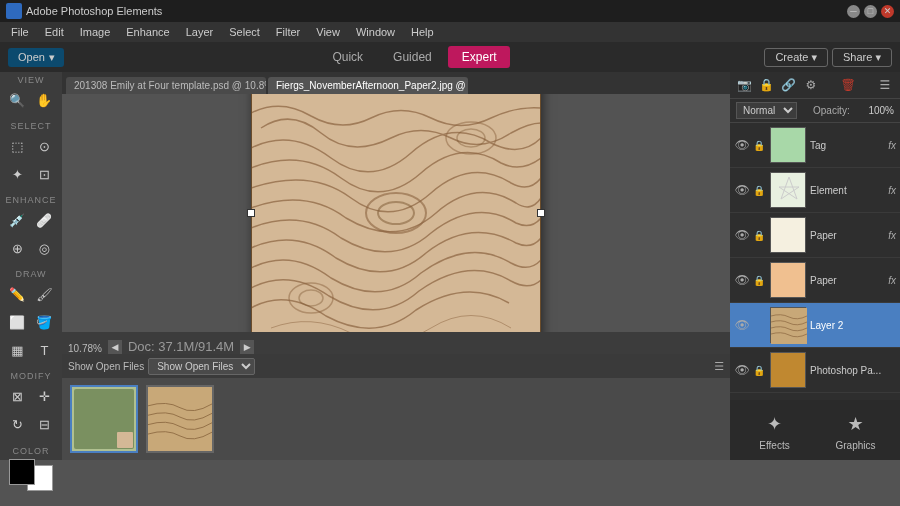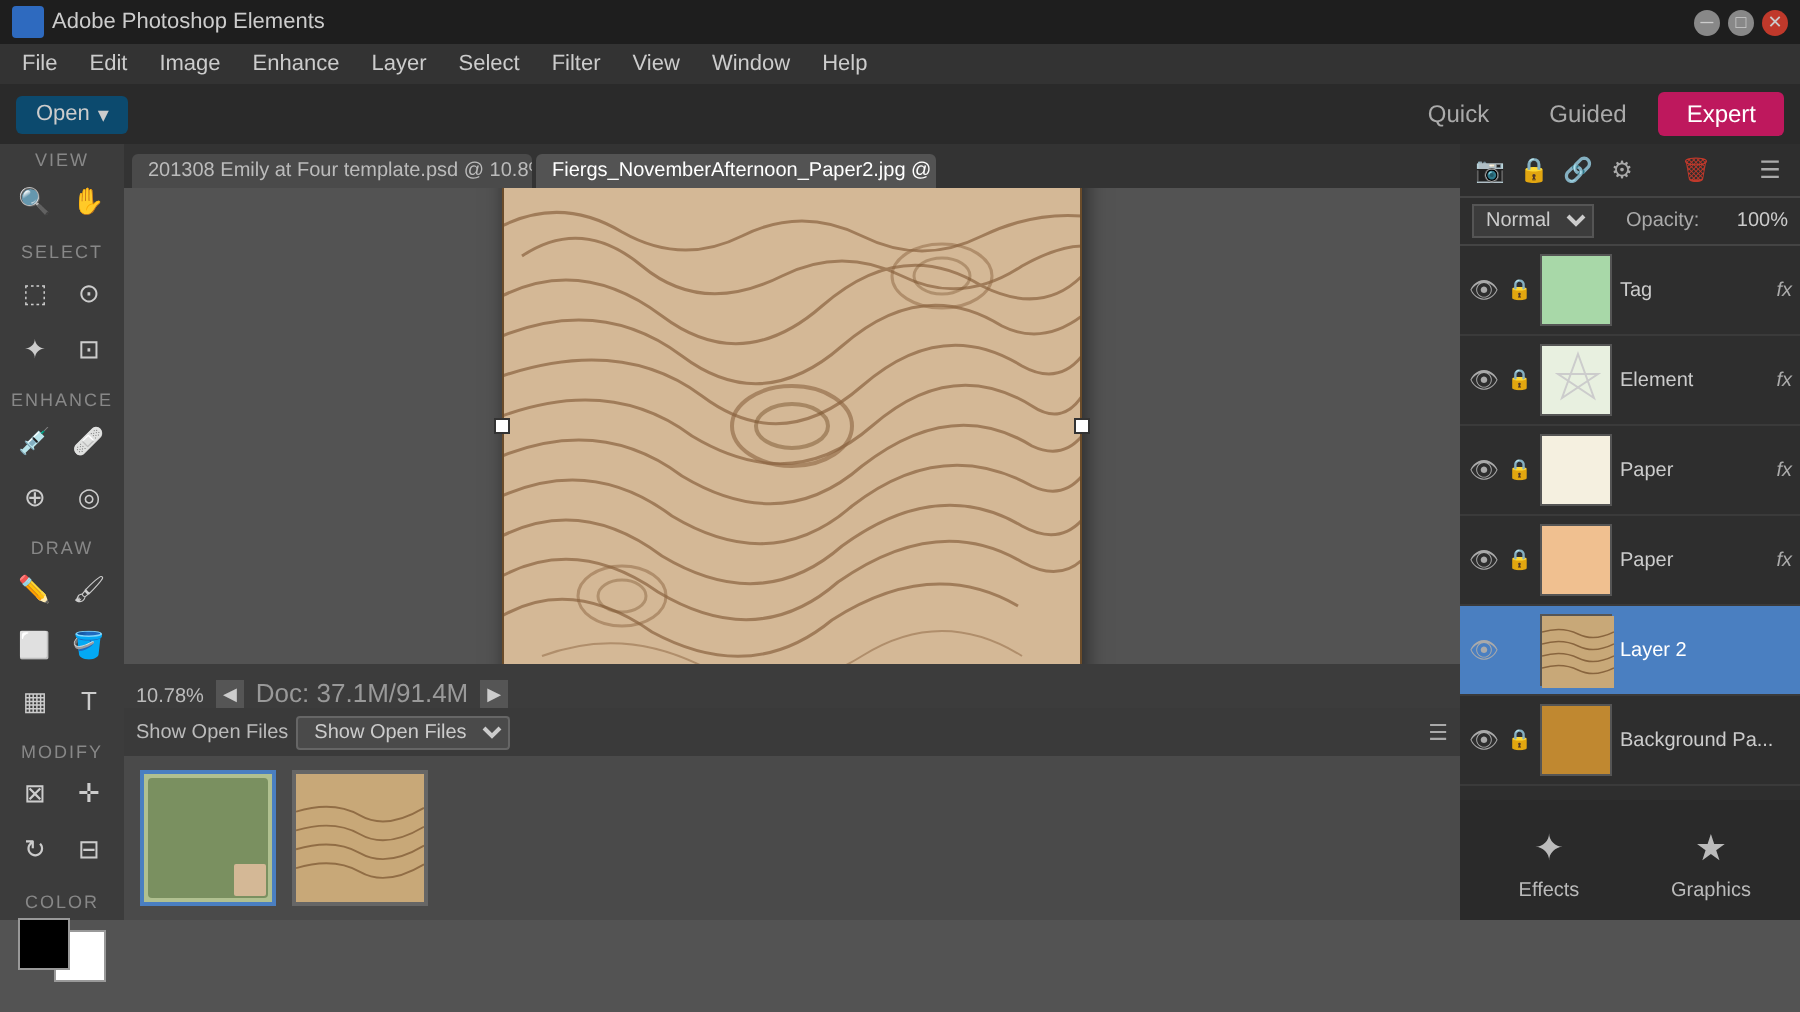--- a/index.html
+++ b/index.html
@@ -488,20 +488,30 @@
 
 <div id="mode-bar">
   <button class="open-btn">
     <span>Open</span>
     <span>▾</span>
   </button>
   <div class="modes">
     <button class="mode-btn">Quick</button>
     <button class="mode-btn">Guided</button>
     <button class="mode-btn active">Expert</button>
+  </div>
+  <div class="right-btns">
+    <button class="create-btn">
+      <span>Create</span>
+      <span>▾</span>
+    </button>
+    <button class="share-btn">
+      <span>Share</span>
+      <span>▾</span>
+    </button>
   </div>
 </div>
 
 <div id="main">
 
   <div id="tools-panel">
     <div class="tool-section-label">VIEW</div>
     <div class="tool-row">
       <button class="tool-btn">🔍</button>
       <button class="tool-btn">✋</button>
@@ -737,21 +747,21 @@
             </g>
           </svg>
         </div>
         <span class="layer-name">Layer 2</span>
       </div>
 
       <div class="layer-item">
         <div class="layer-vis">👁</div>
         <div class="layer-lock">🔒</div>
         <div class="layer-thumb" style="background:#c08830;"></div>
-        <span class="layer-name">Background Pa...</span>
+        <span class="layer-name">Photoshop Pa...</span>
       </div>
     </div>
 
     <div id="bottom-icons-bar">
       <div class="bottom-icon-item">
         <div class="bi-icon">✦</div>
         <span class="bi-label">Effects</span>
       </div>
       <div class="bottom-icon-item">
         <div class="bi-icon">★</div>

